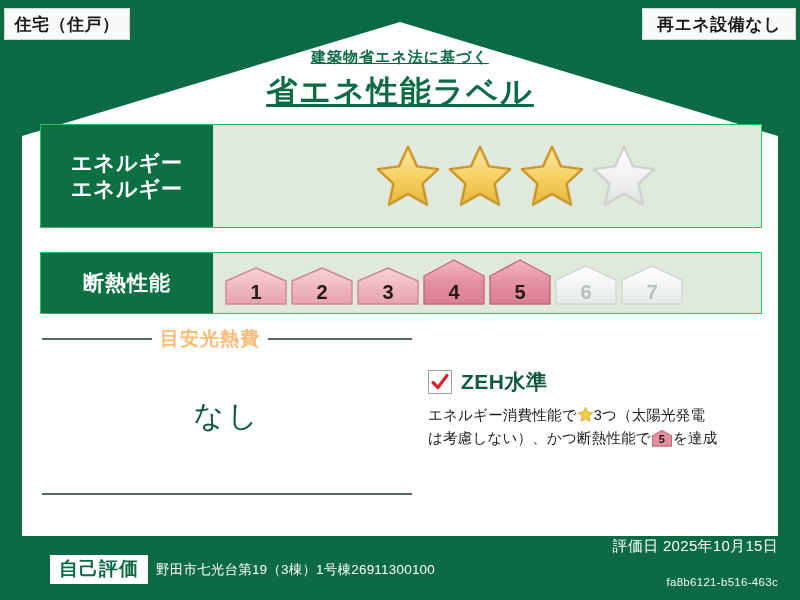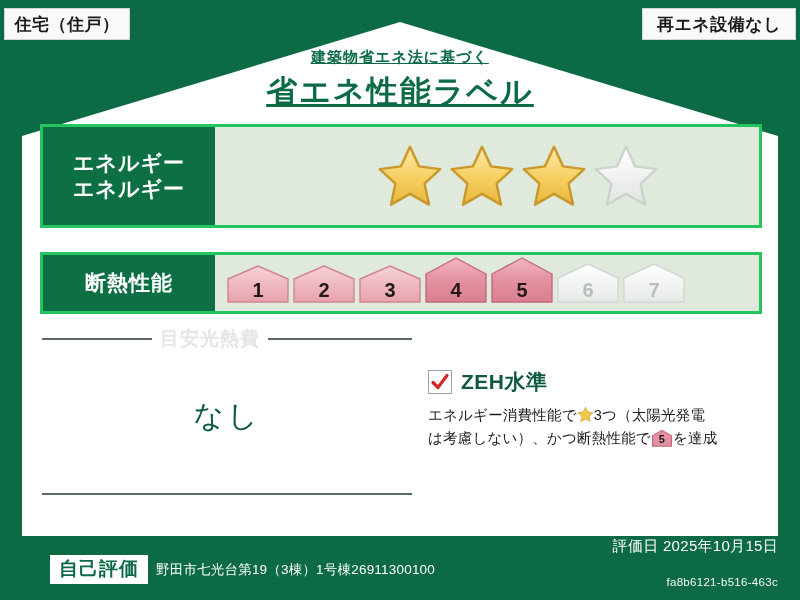--- a/index.html
+++ b/index.html
@@ -80,21 +80,21 @@
   }
 
   
   .row {
     position: absolute;
     left: 40px;
     width: 722px;
     display: flex;
     align-items: stretch;
     background: #dfeadd;
-    border: 3px solid #22c55e;
+    border: 1px solid #22c55e;
     box-sizing: border-box;
   }
   #row-energy    { top: 124px; height: 104px; }
   #row-insulation{ top: 252px; height: 62px; }
 
   .row-label {
     background: #0d7045;
     color: #ffffff;
     font-weight: bold;
     display: flex;
@@ -171,21 +171,21 @@
     align-items: center;
     gap: 8px;
   }
   .cost-head .rule {
     flex: 1 1 auto;
     height: 2px;
     background: #5a6b62;
   }
   .cost-head .rule.short { max-width: 110px; }
   .cost-title {
-    color: #e5e5e5;
+    color: #fdba74;
     font-size: 19px;
     font-weight: bold;
     letter-spacing: 1px;
     white-space: nowrap;
   }
   .cost-value {
     margin-top: 44px;
     text-align: center;
     color: #0e5a40;
     font-size: 30px;

